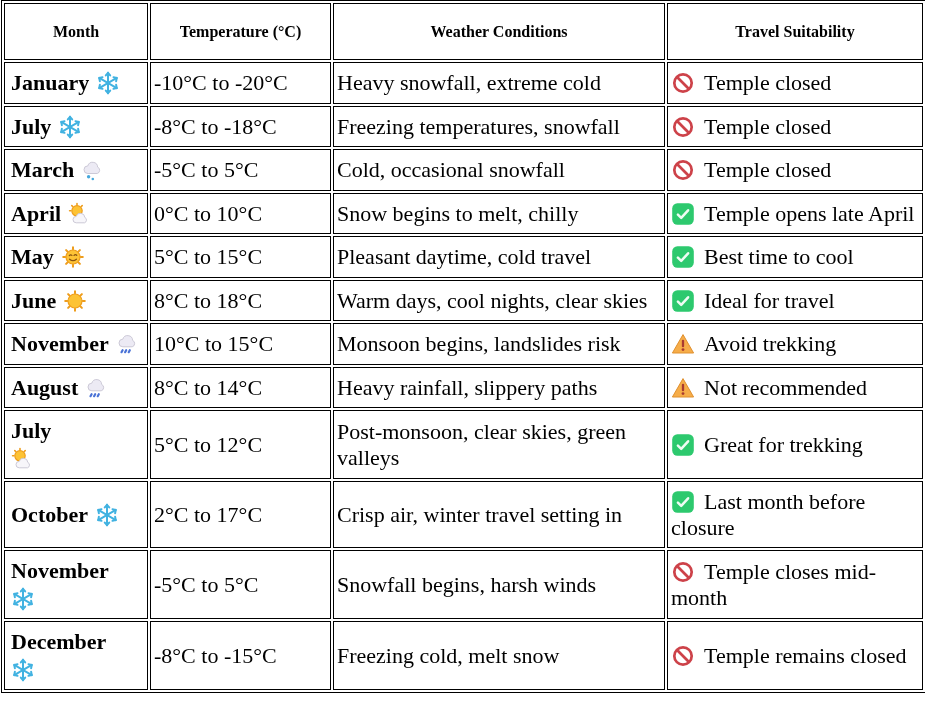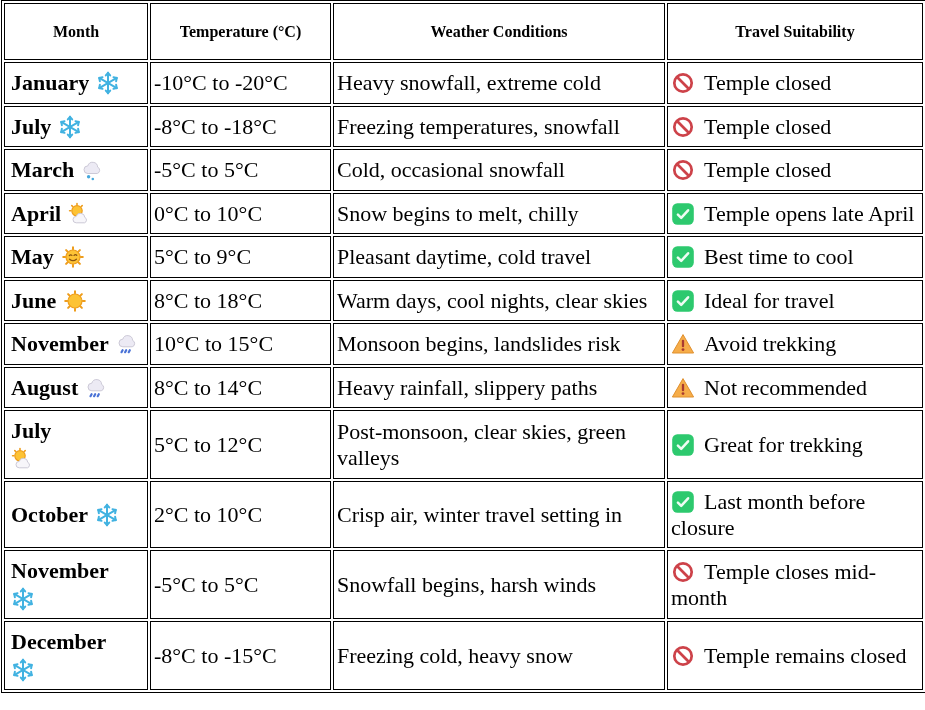--- a/index.html
+++ b/index.html
@@ -130,21 +130,21 @@
               <g stroke="#EE9D1C" stroke-width="2" stroke-linecap="round">
                 <path d="M12 2.2v2M12 19.8v2M2.2 12h2M19.8 12h2M5.1 5.1l1.4 1.4M17.5 17.5l1.4 1.4M18.9 5.1l-1.4 1.4M6.5 17.5l-1.4 1.4"></path>
               </g>
               <circle cx="12" cy="12" r="7" fill="#FDC335" stroke="#EE9D1C" stroke-width="1.2"></circle>
               <g fill="none" stroke="#8A5410" stroke-width="1.3" stroke-linecap="round">
                 <path d="M8.3 10.6q1.3-1.5 2.6-.2"></path>
                 <path d="M13.1 10.4q1.3-1.5 2.6-.2"></path>
                 <path d="M8.6 14.2q3.4 2.8 6.8 0"></path>
               </g>
             </svg></span></td>
-        <td><span>5°C to 9°C</span></td>
+        <td><span>5°C to 15°C</span></td>
         <td><span>Pleasant daytime, cold travel</span></td>
         <td><span class="icon status-icon"><svg class="svg-ic" viewBox="0 0 24 24">
               <rect x="1.2" y="1.2" width="21.6" height="21.6" rx="5.2" fill="#2DC96E"></rect>
               <path d="M6.9 12.7l3.3 3.2 6.9-7.6" fill="none" stroke="#EFFCF4" stroke-width="2.5" stroke-linecap="round" stroke-linejoin="round"></path>
             </svg></span><span>Best time to cool</span></td>
       </tr>
       <tr>
         <td class="month-cell"><span>June</span><span class="icon month-icon"><svg class="svg-ic" viewBox="0 0 24 24">
               <g stroke="#EE9D1C" stroke-width="2" stroke-linecap="round">
                 <path d="M12 2.2v2M12 19.8v2M2.2 12h2M19.8 12h2M5.1 5.1l1.4 1.4M17.5 17.5l1.4 1.4M18.9 5.1l-1.4 1.4M6.5 17.5l-1.4 1.4"></path>
@@ -206,21 +206,21 @@
       <tr>
         <td class="month-cell"><span>October</span><span class="icon month-icon"><svg class="svg-ic" viewBox="0 0 24 24">
               <g fill="none" stroke="#41B2E1" stroke-width="2" stroke-linecap="round">
                 <path d="M12 1.8v20.4"></path>
                 <path d="M3.2 6.9l17.6 10.2"></path>
                 <path d="M20.8 6.9L3.2 17.1"></path>
                 <path d="M12 1.8L9.8 4.4M12 1.8l2.2 2.6M12 22.2L9.8 19.6M12 22.2l2.2-2.6"></path>
                 <path d="M3.2 6.9l3.3-.6M3.2 6.9l.7 3.3M20.8 6.9l-3.3-.6M20.8 6.9l-.7 3.3M3.2 17.1l3.3.6M3.2 17.1l.7-3.3M20.8 17.1l-3.3.6M20.8 17.1l-.7-3.3"></path>
               </g>
             </svg></span></td>
-        <td><span>2°C to 10°C</span></td>
+        <td><span>2°C to 17°C</span></td>
         <td><span>Crisp air, winter travel setting in</span></td>
         <td><span class="icon status-icon"><svg class="svg-ic" viewBox="0 0 24 24">
               <rect x="1.2" y="1.2" width="21.6" height="21.6" rx="5.2" fill="#2DC96E"></rect>
               <path d="M6.9 12.7l3.3 3.2 6.9-7.6" fill="none" stroke="#EFFCF4" stroke-width="2.5" stroke-linecap="round" stroke-linejoin="round"></path>
             </svg></span><span>Last month before closure</span></td>
       </tr>
       <tr>
         <td class="month-cell"><span>November</span><span class="icon month-icon block"><svg class="svg-ic" viewBox="0 0 24 24">
               <g fill="none" stroke="#41B2E1" stroke-width="2" stroke-linecap="round">
                 <path d="M12 1.8v20.4"></path>
@@ -241,20 +241,20 @@
         <td class="month-cell"><span>December</span><span class="icon month-icon block"><svg class="svg-ic" viewBox="0 0 24 24">
               <g fill="none" stroke="#41B2E1" stroke-width="2" stroke-linecap="round">
                 <path d="M12 1.8v20.4"></path>
                 <path d="M3.2 6.9l17.6 10.2"></path>
                 <path d="M20.8 6.9L3.2 17.1"></path>
                 <path d="M12 1.8L9.8 4.4M12 1.8l2.2 2.6M12 22.2L9.8 19.6M12 22.2l2.2-2.6"></path>
                 <path d="M3.2 6.9l3.3-.6M3.2 6.9l.7 3.3M20.8 6.9l-3.3-.6M20.8 6.9l-.7 3.3M3.2 17.1l3.3.6M3.2 17.1l.7-3.3M20.8 17.1l-3.3.6M20.8 17.1l-.7-3.3"></path>
               </g>
             </svg></span></td>
         <td><span>-8°C to -15°C</span></td>
-        <td><span>Freezing cold, heavy snow</span></td>
+        <td><span>Freezing cold, melt snow</span></td>
         <td><span class="icon status-icon"><svg class="svg-ic" viewBox="0 0 24 24">
               <circle cx="12" cy="12" r="8.7" fill="none" stroke="#CD4249" stroke-width="2.7"></circle>
               <path d="M6.3 6.3L17.7 17.7" stroke="#CD4249" stroke-width="2.7"></path>
             </svg></span><span>Temple remains closed</span></td>
       </tr>
     </tbody>
 </table>
 
 </body></html>

